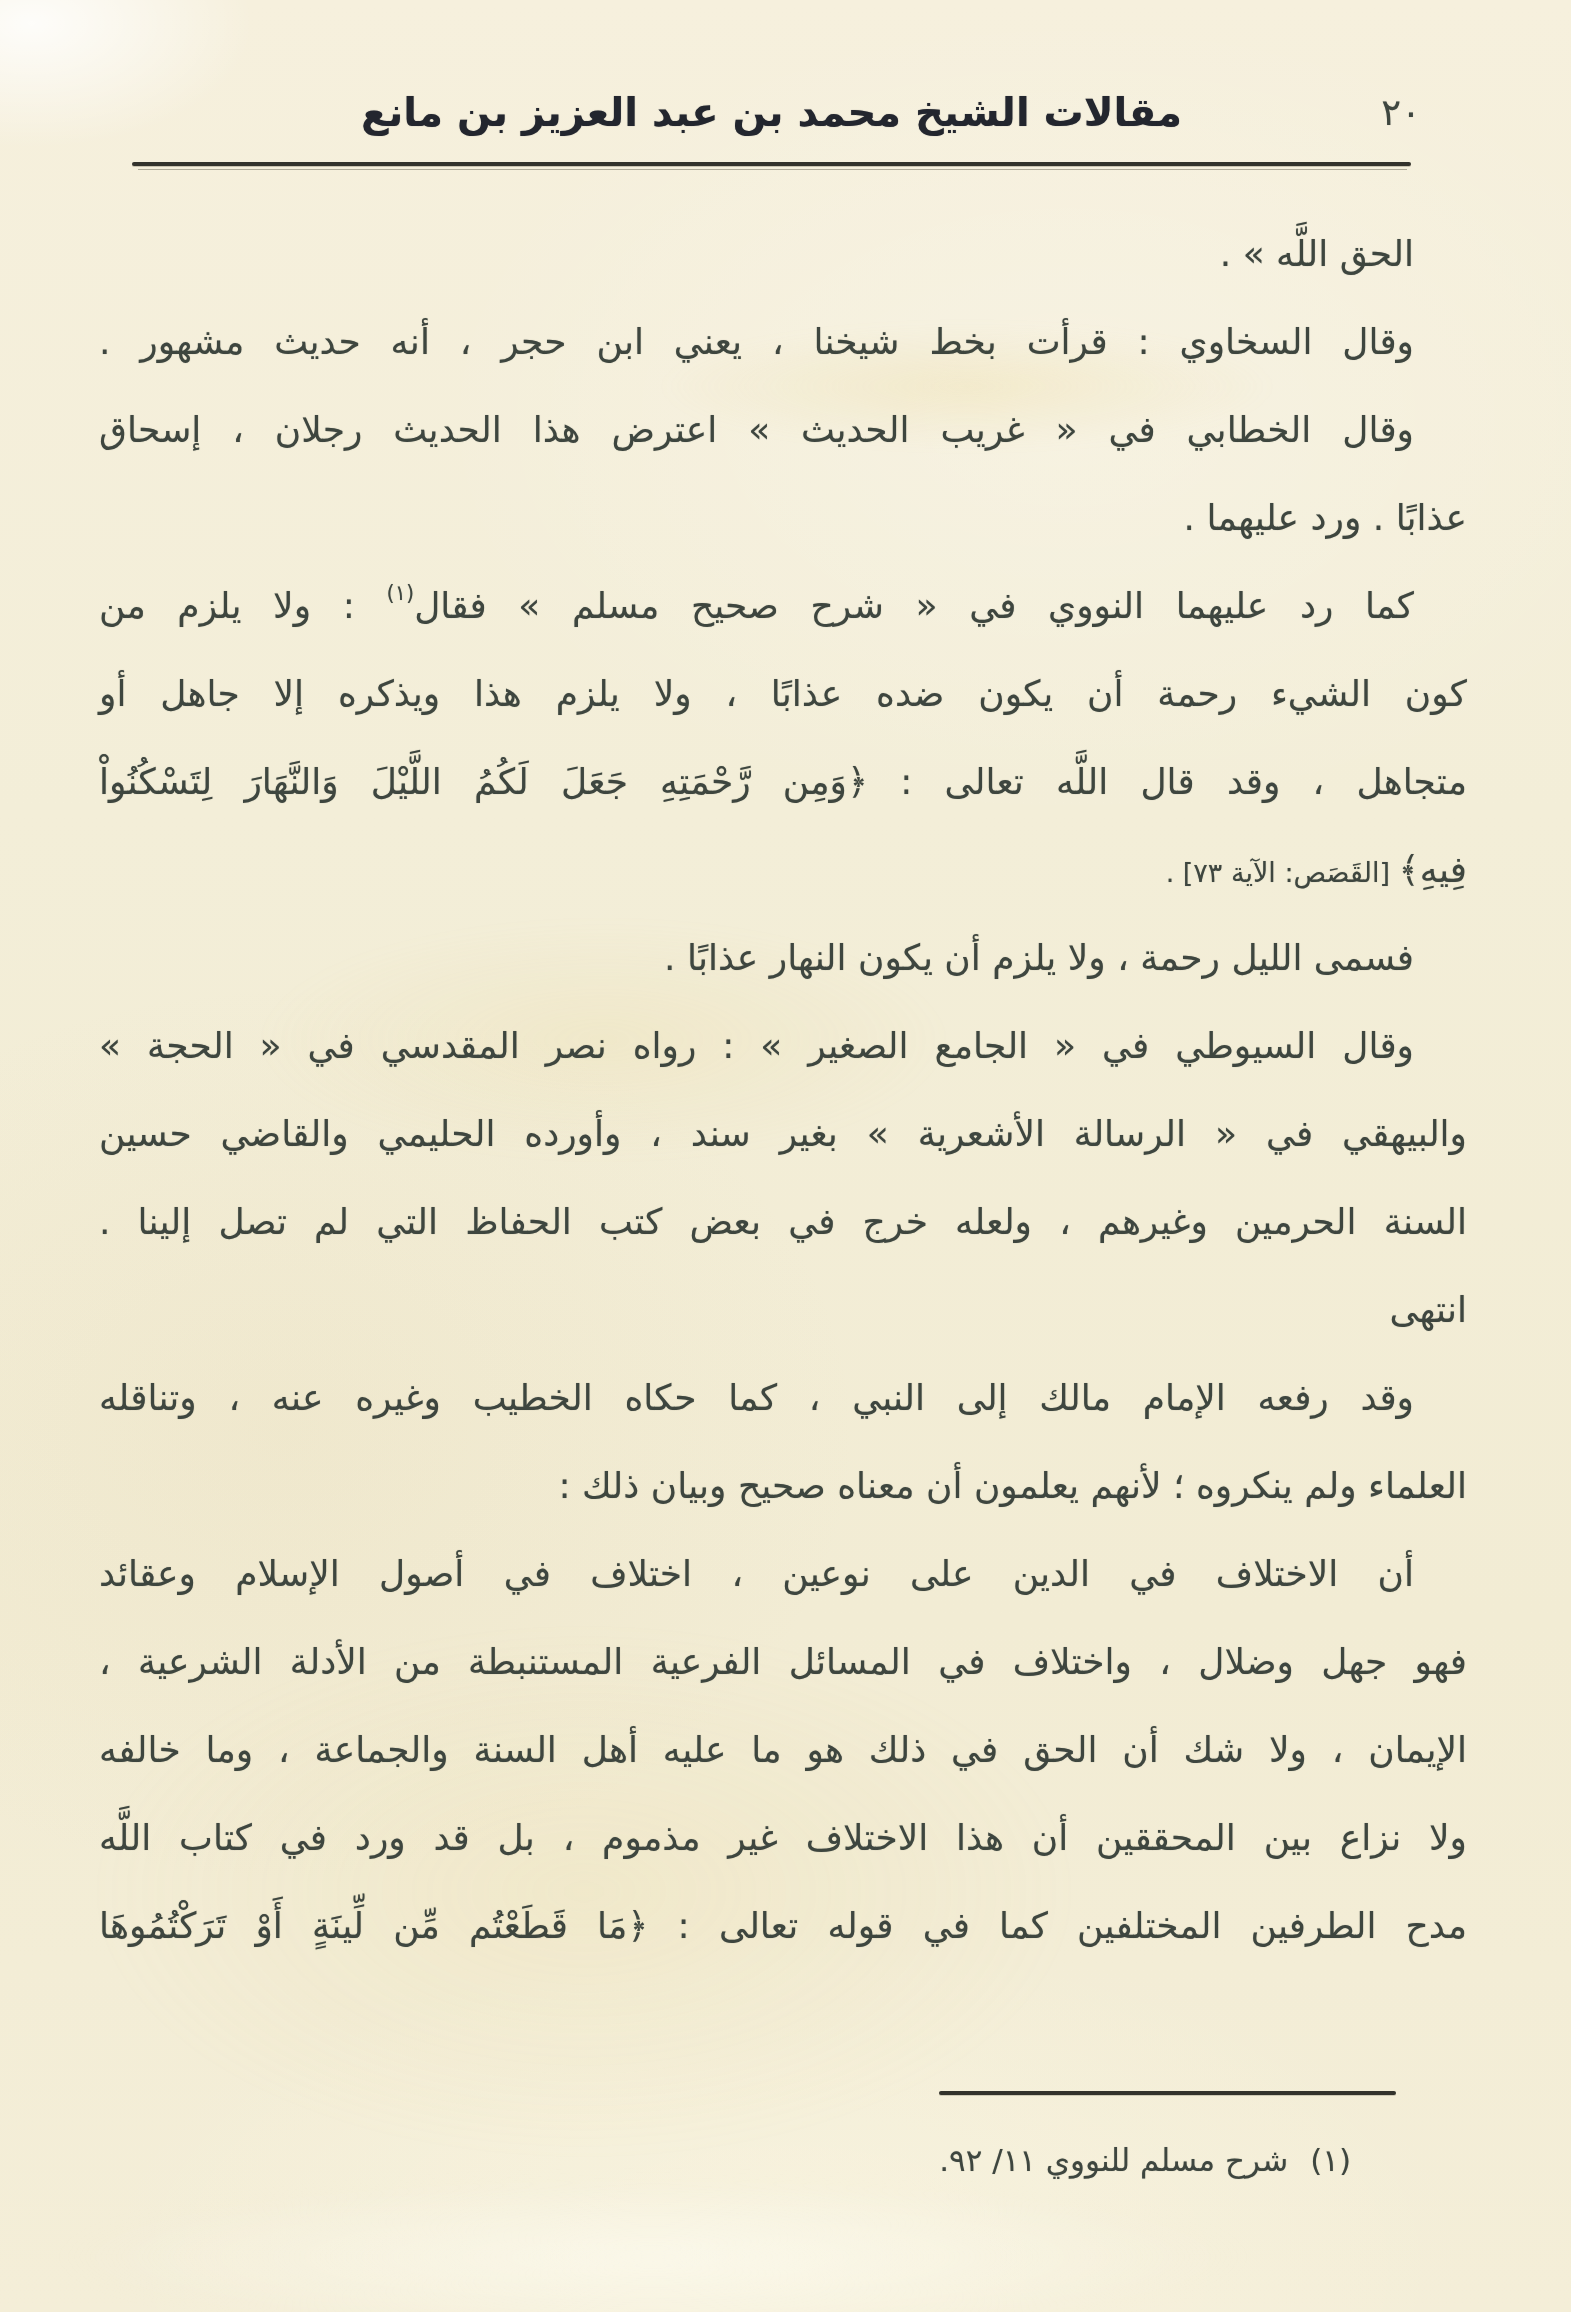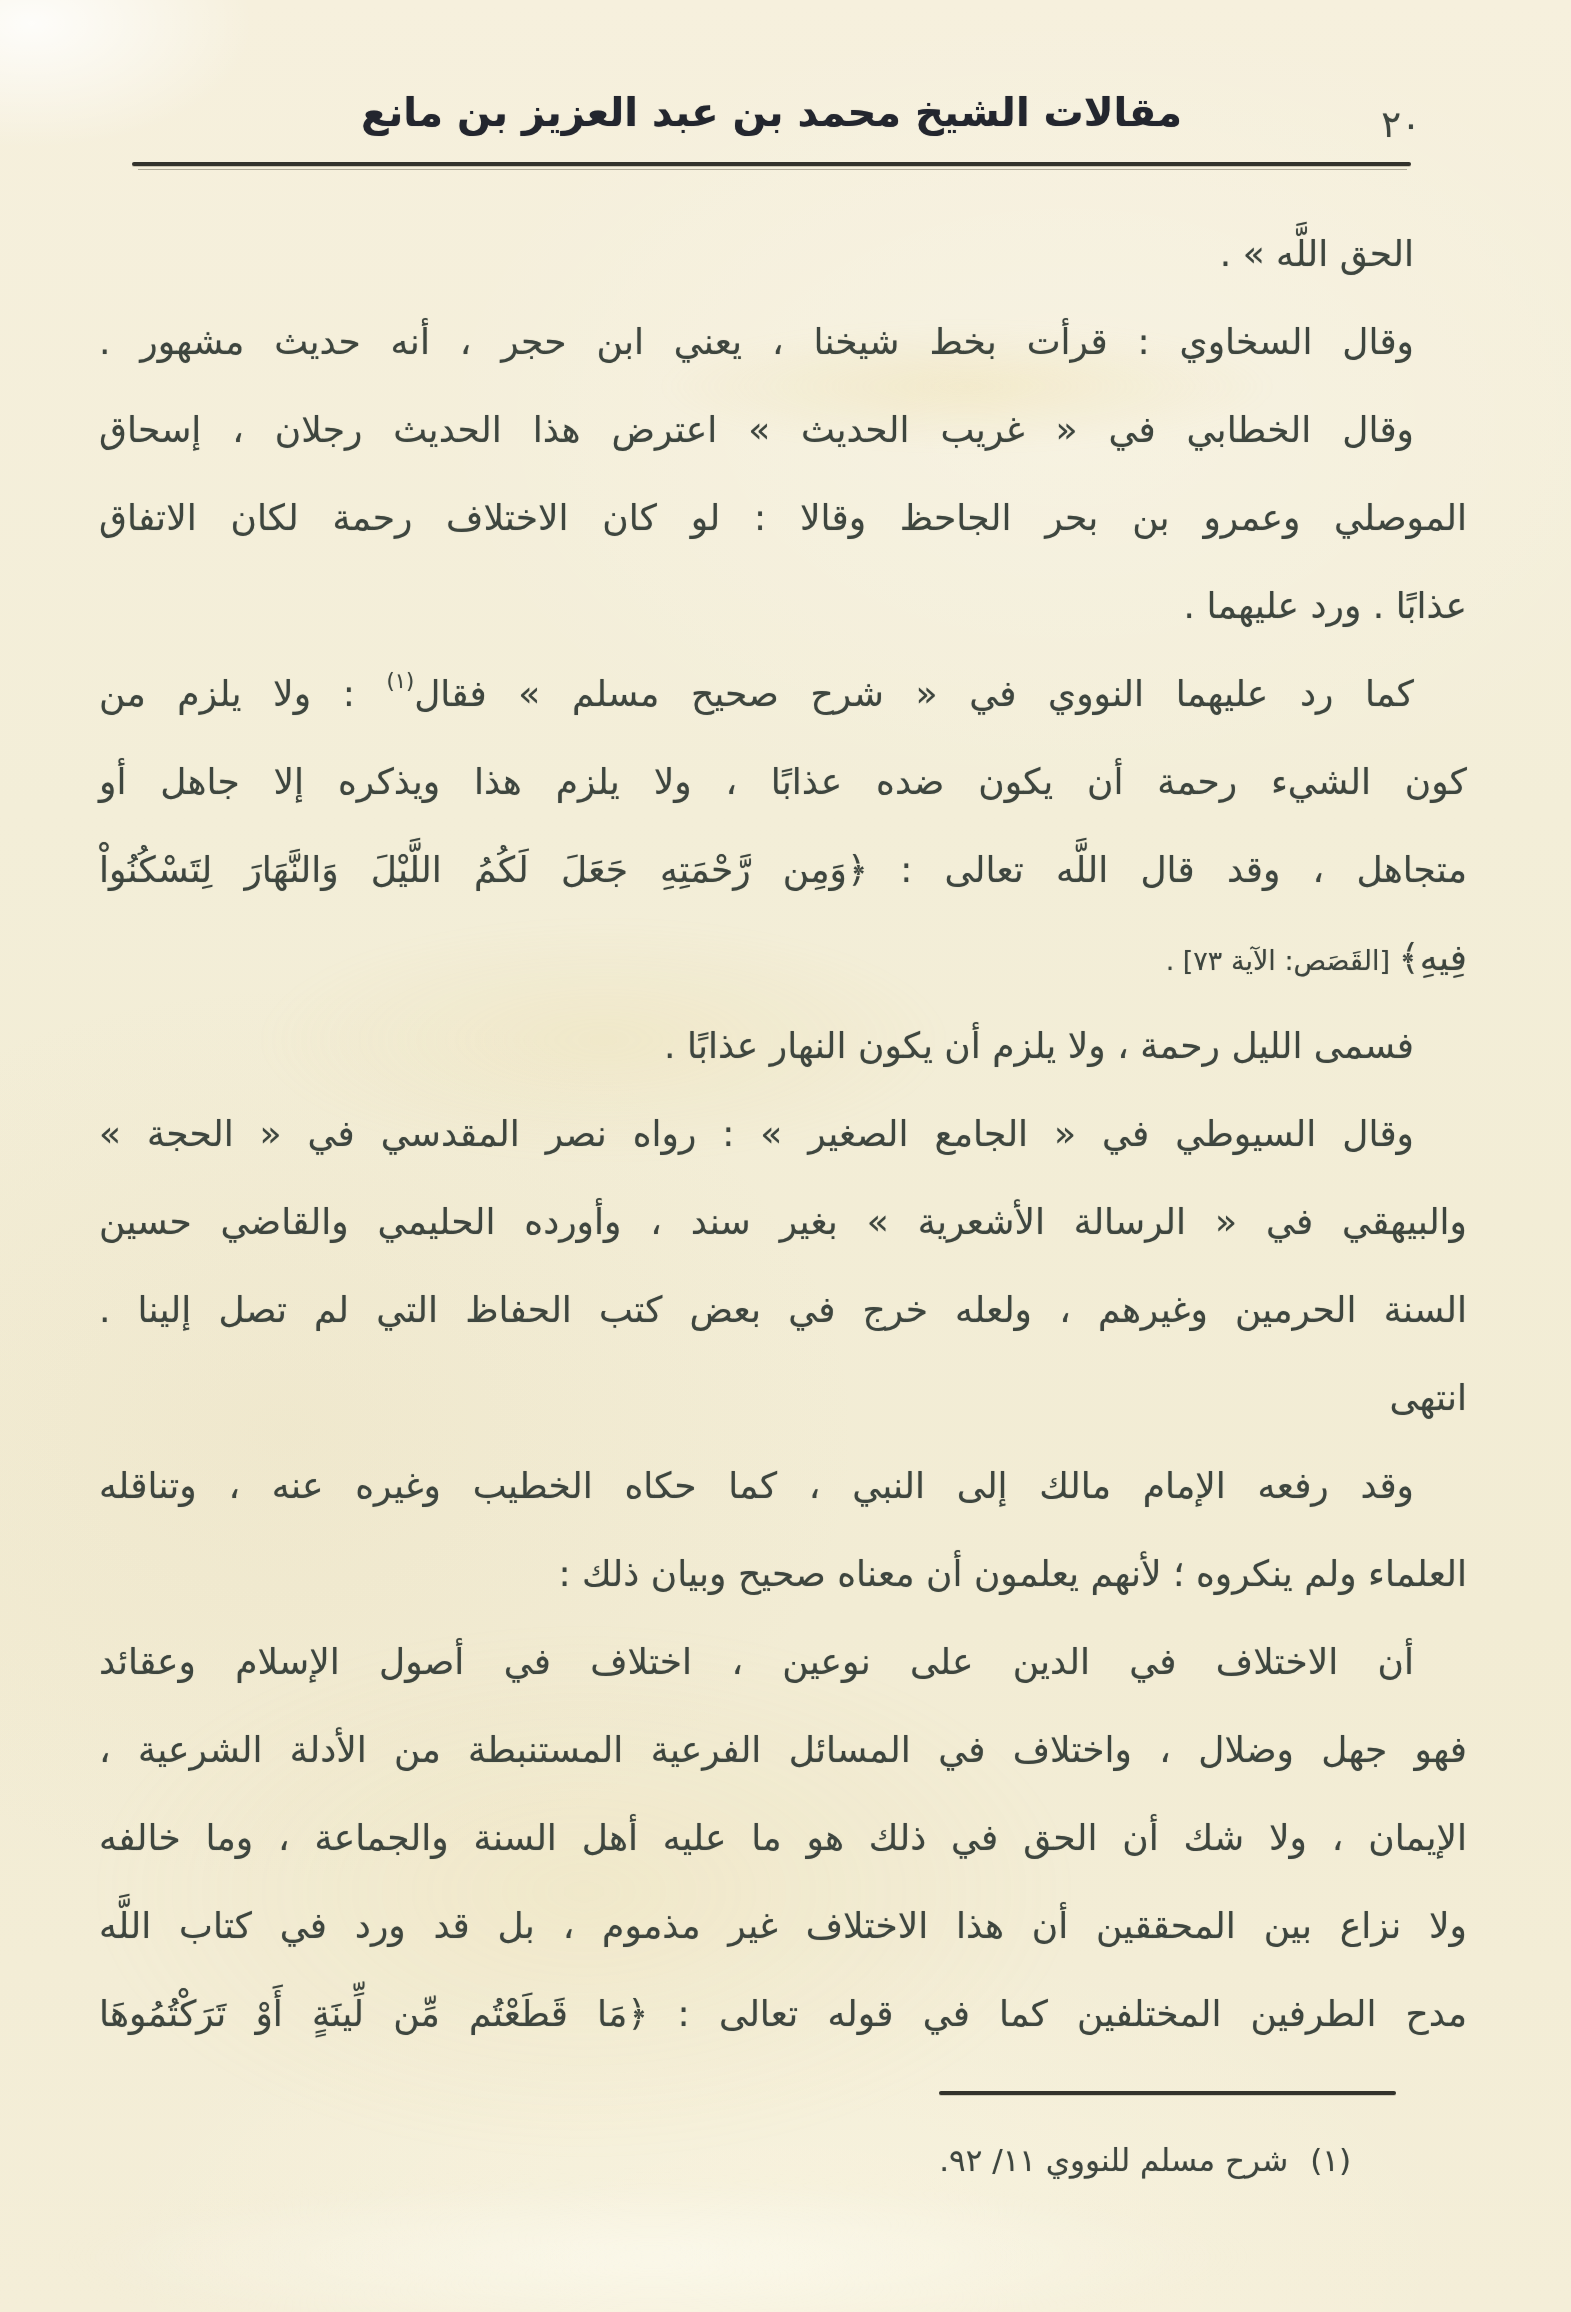--- a/index.html
+++ b/index.html
@@ -25,21 +25,21 @@
 
   .header{position:absolute;top:77px;left:132px;width:1279px;height:79px;}
   .header-title{
     text-align:center;
     font-size:40px;line-height:71px;font-weight:bold;
     color:var(--header-ink,#23262e);
     letter-spacing:0;
     text-shadow:0 0 1px rgba(35,38,46,0.45);
   }
   .page-number{
-    position:absolute;top:12px;left:auto;right:-10px;
+    position:absolute;top:0;left:auto;right:-10px;
     font-size:37px;line-height:71px;
     color:var(--ink,#3e463f);
     text-shadow:0 0 1px rgba(62,70,63,0.4);
   }
   .rule{
     position:absolute;top:162px;left:132px;width:1279px;height:4px;
     background:var(--rule,#33332c);
     border-radius:2px;
     box-shadow:0 1px 0 rgba(120,115,95,0.35);
   }
@@ -90,21 +90,20 @@
     <div class="page-number">٢٠</div>
     <div class="header-title">مقالات الشيخ محمد بن عبد العزيز بن مانع</div>
   </div>
 
   <div class="rule"></div>
 
   <div class="body">
       <div class="line indent">الحق اللَّه » .</div>
       <div class="line justify indent">وقال السخاوي : قرأت بخط شيخنا ، يعني ابن حجر ، أنه حديث مشهور .</div>
       <div class="line justify indent">وقال الخطابي في « غريب الحديث » اعترض هذا الحديث رجلان ، إسحاق</div>
-      <div class="line justify">الموصلي وعمرو بن بحر الجاحظ وقالا : لو كان الاختلاف رحمة لكان الاتفاق</div>
       <div class="line">عذابًا . ورد عليهما .</div>
       <div class="line justify indent">كما رد عليهما النووي في « شرح صحيح مسلم » فقال<sup>(١)</sup> : ولا يلزم من</div>
       <div class="line justify">كون الشيء رحمة أن يكون ضده عذابًا ، ولا يلزم هذا ويذكره إلا جاهل أو</div>
       <div class="line justify">متجاهل ، وقد قال اللَّه تعالى : ﴿وَمِن رَّحْمَتِهِ جَعَلَ لَكُمُ اللَّيْلَ وَالنَّهَارَ لِتَسْكُنُواْ</div>
       <div class="line">فِيهِ﴾<span class="ref"> [القَصَص: الآية ٧٣] .</span></div>
       <div class="line indent">فسمى الليل رحمة ، ولا يلزم أن يكون النهار عذابًا .</div>
       <div class="line justify indent">وقال السيوطي في « الجامع الصغير » : رواه نصر المقدسي في « الحجة »</div>
       <div class="line justify">والبيهقي في « الرسالة الأشعرية » بغير سند ، وأورده الحليمي والقاضي حسين</div>
       <div class="line justify">السنة الحرمين وغيرهم ، ولعله خرج في بعض كتب الحفاظ التي لم تصل إلينا .</div>
       <div class="line">انتهى</div>

